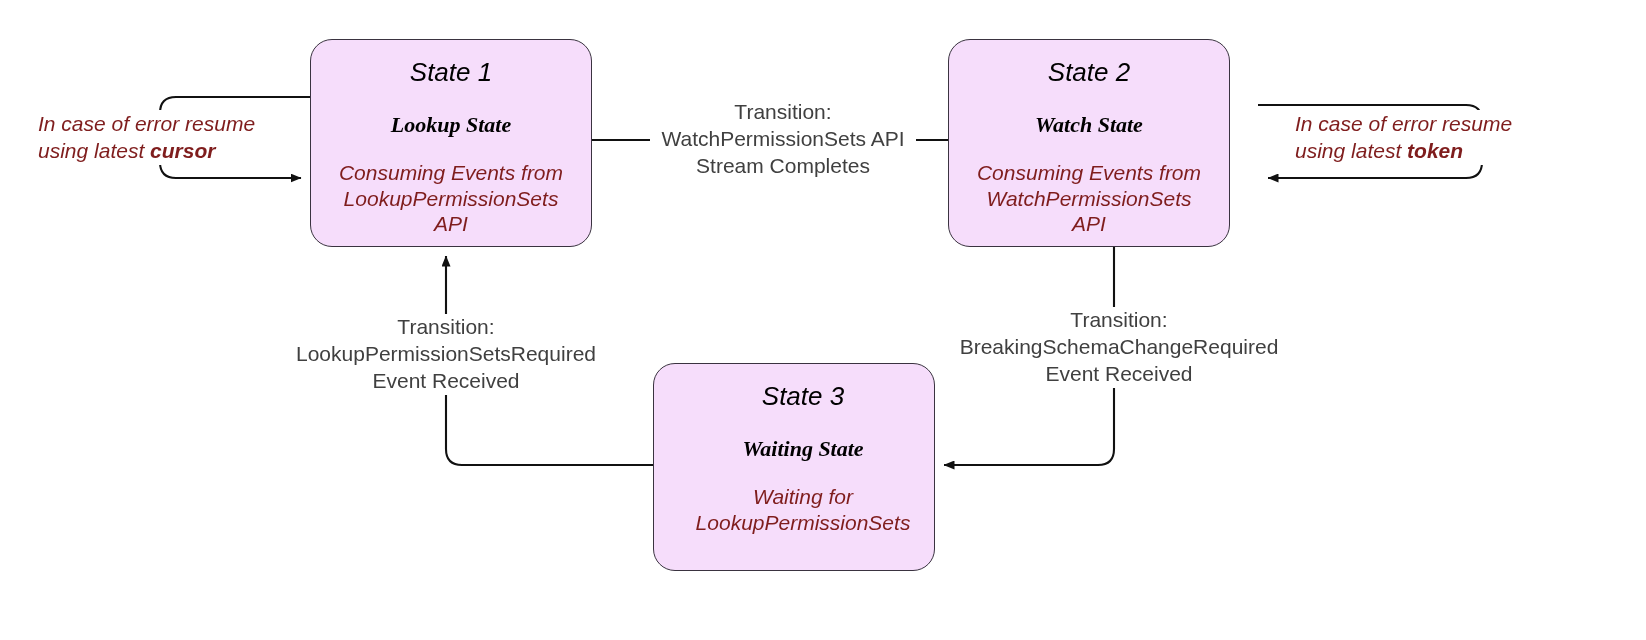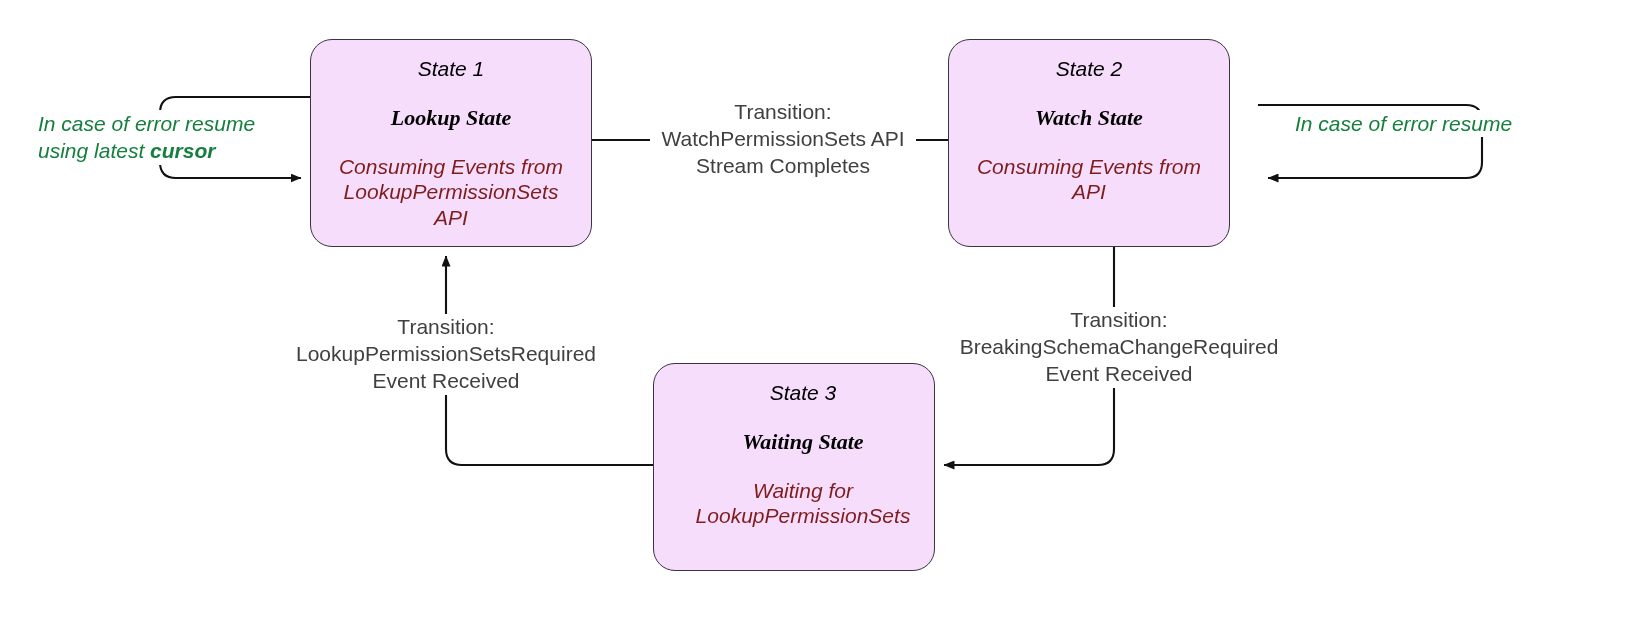--- a/index.html
+++ b/index.html
@@ -32,21 +32,21 @@
     border-radius: 22px;
     display: flex;
     flex-direction: column;
     align-items: center;
     justify-content: flex-start;
     text-align: center;
     padding: 10px 14px 12px 14px;
   }
   .state-index {
     font-style: italic;
-    font-size: 21px;
+    font-size: 26px;
     color: #000;
     line-height: 1.25;
     margin-top: 6px;
   }
   .state-title {
     font-style: italic;
     font-weight: bold;
     font-size: 22px;
     color: #000;
     line-height: 1.25;
@@ -66,21 +66,21 @@
     color: #404040;
     line-height: 1.28;
     text-align: center;
     background: #ffffff;
     white-space: nowrap;
   }
   .loop-note {
     position: absolute;
     font-style: italic;
     font-size: 21px;
-    color: #15803d;
+    color: #7f1d1d;
     line-height: 1.3;
     background: #ffffff;
     white-space: nowrap;
   }
   .loop-note b {
     font-weight: bold;
     font-style: italic;
   }
 </style>
 </head>
@@ -124,20 +124,21 @@
       <div>LookupPermissionSets</div>
       <div>API</div>
     </div>
   </div>
 
   <div class="state-box" style="left:948px; top:39px; width:282px; height:208px;">
     <div class="state-index">State 2</div>
     <div class="state-title">Watch State</div>
     <div class="state-desc">
       <div>Consuming Events from</div>
+      <div>WatchPermissionSets</div>
       <div>API</div>
     </div>
   </div>
 
   <div class="state-box" style="left:653px; top:363px; width:282px; height:208px;padding-left:32px;">
     <div class="state-index">State 3</div>
     <div class="state-title">Waiting State</div>
     <div class="state-desc">
       <div>Waiting for</div>
       <div>LookupPermissionSets</div>
@@ -164,15 +165,18 @@
 
   <div class="loop-note" style="left:38px; top:110px; width:240px; text-align:left;">
     <div>In case of error resume</div>
     <div>
       <span>using latest </span><b>cursor</b>
     </div>
   </div>
 
   <div class="loop-note" style="left:1295px; top:110px; width:250px; text-align:left;">
     <div>In case of error resume</div>
+    <div>
+      <span>using latest </span><b>token</b>
+    </div>
   </div>
 
 </div>
 
 </body></html>

